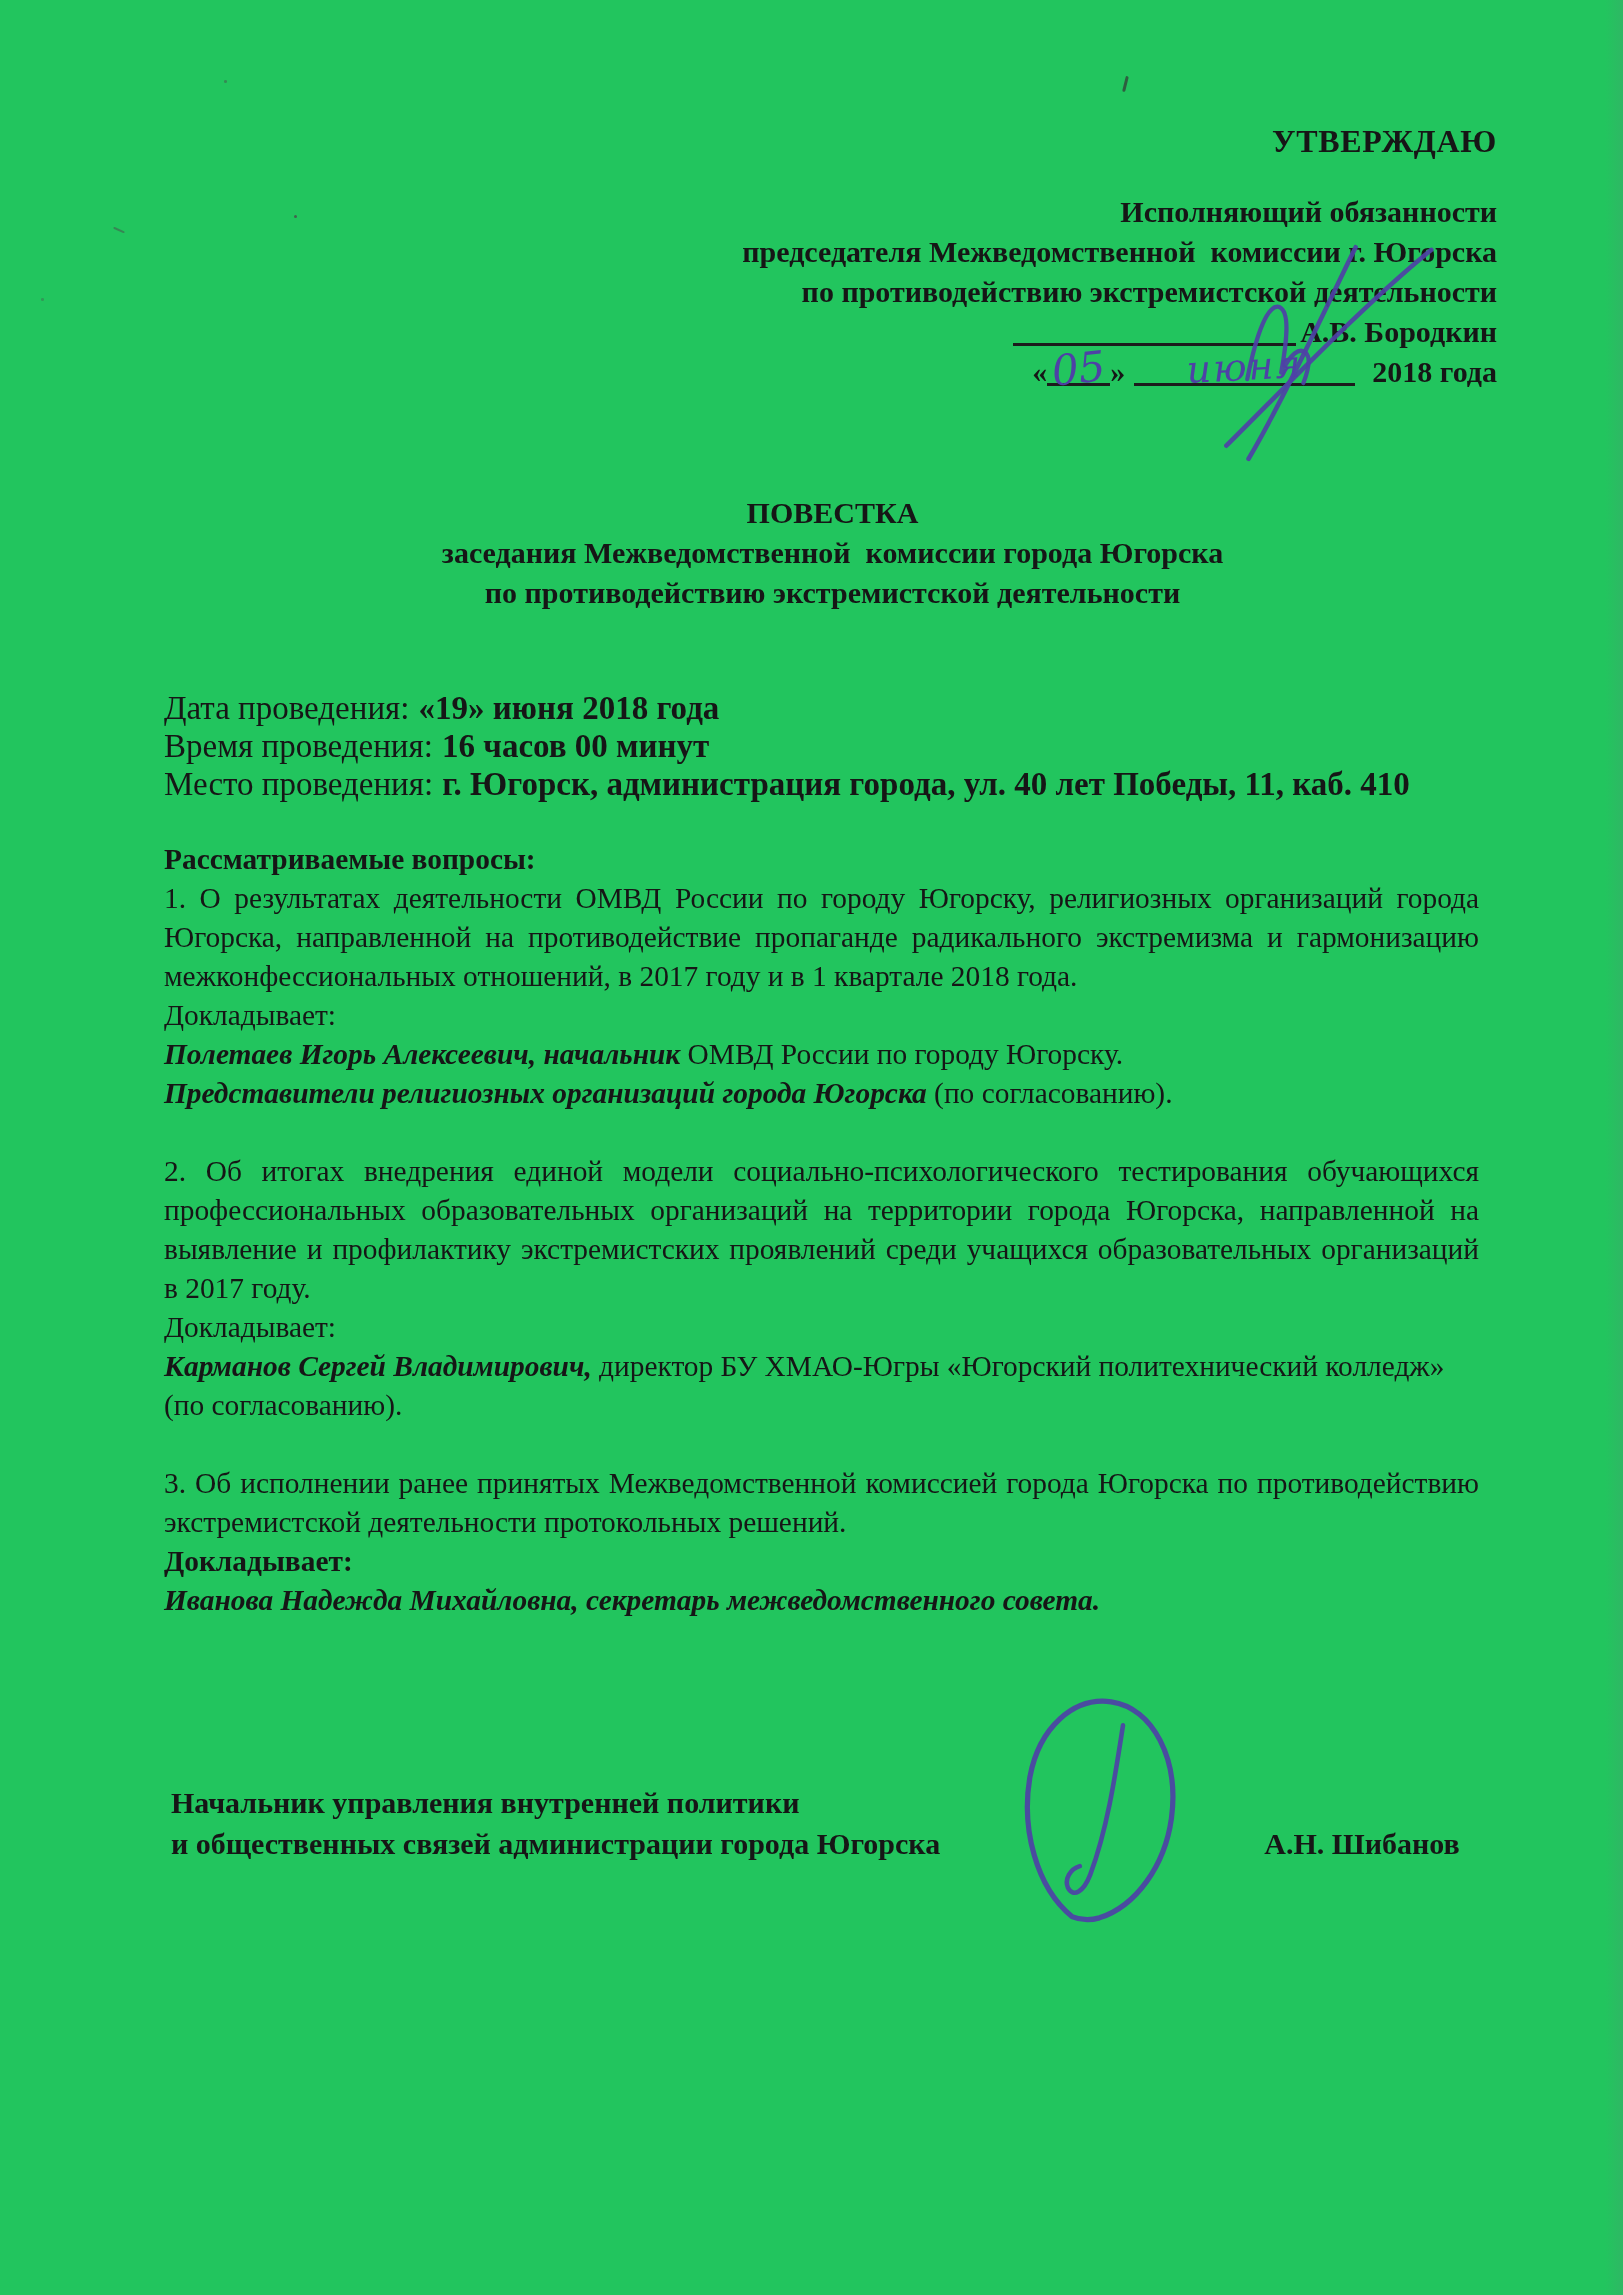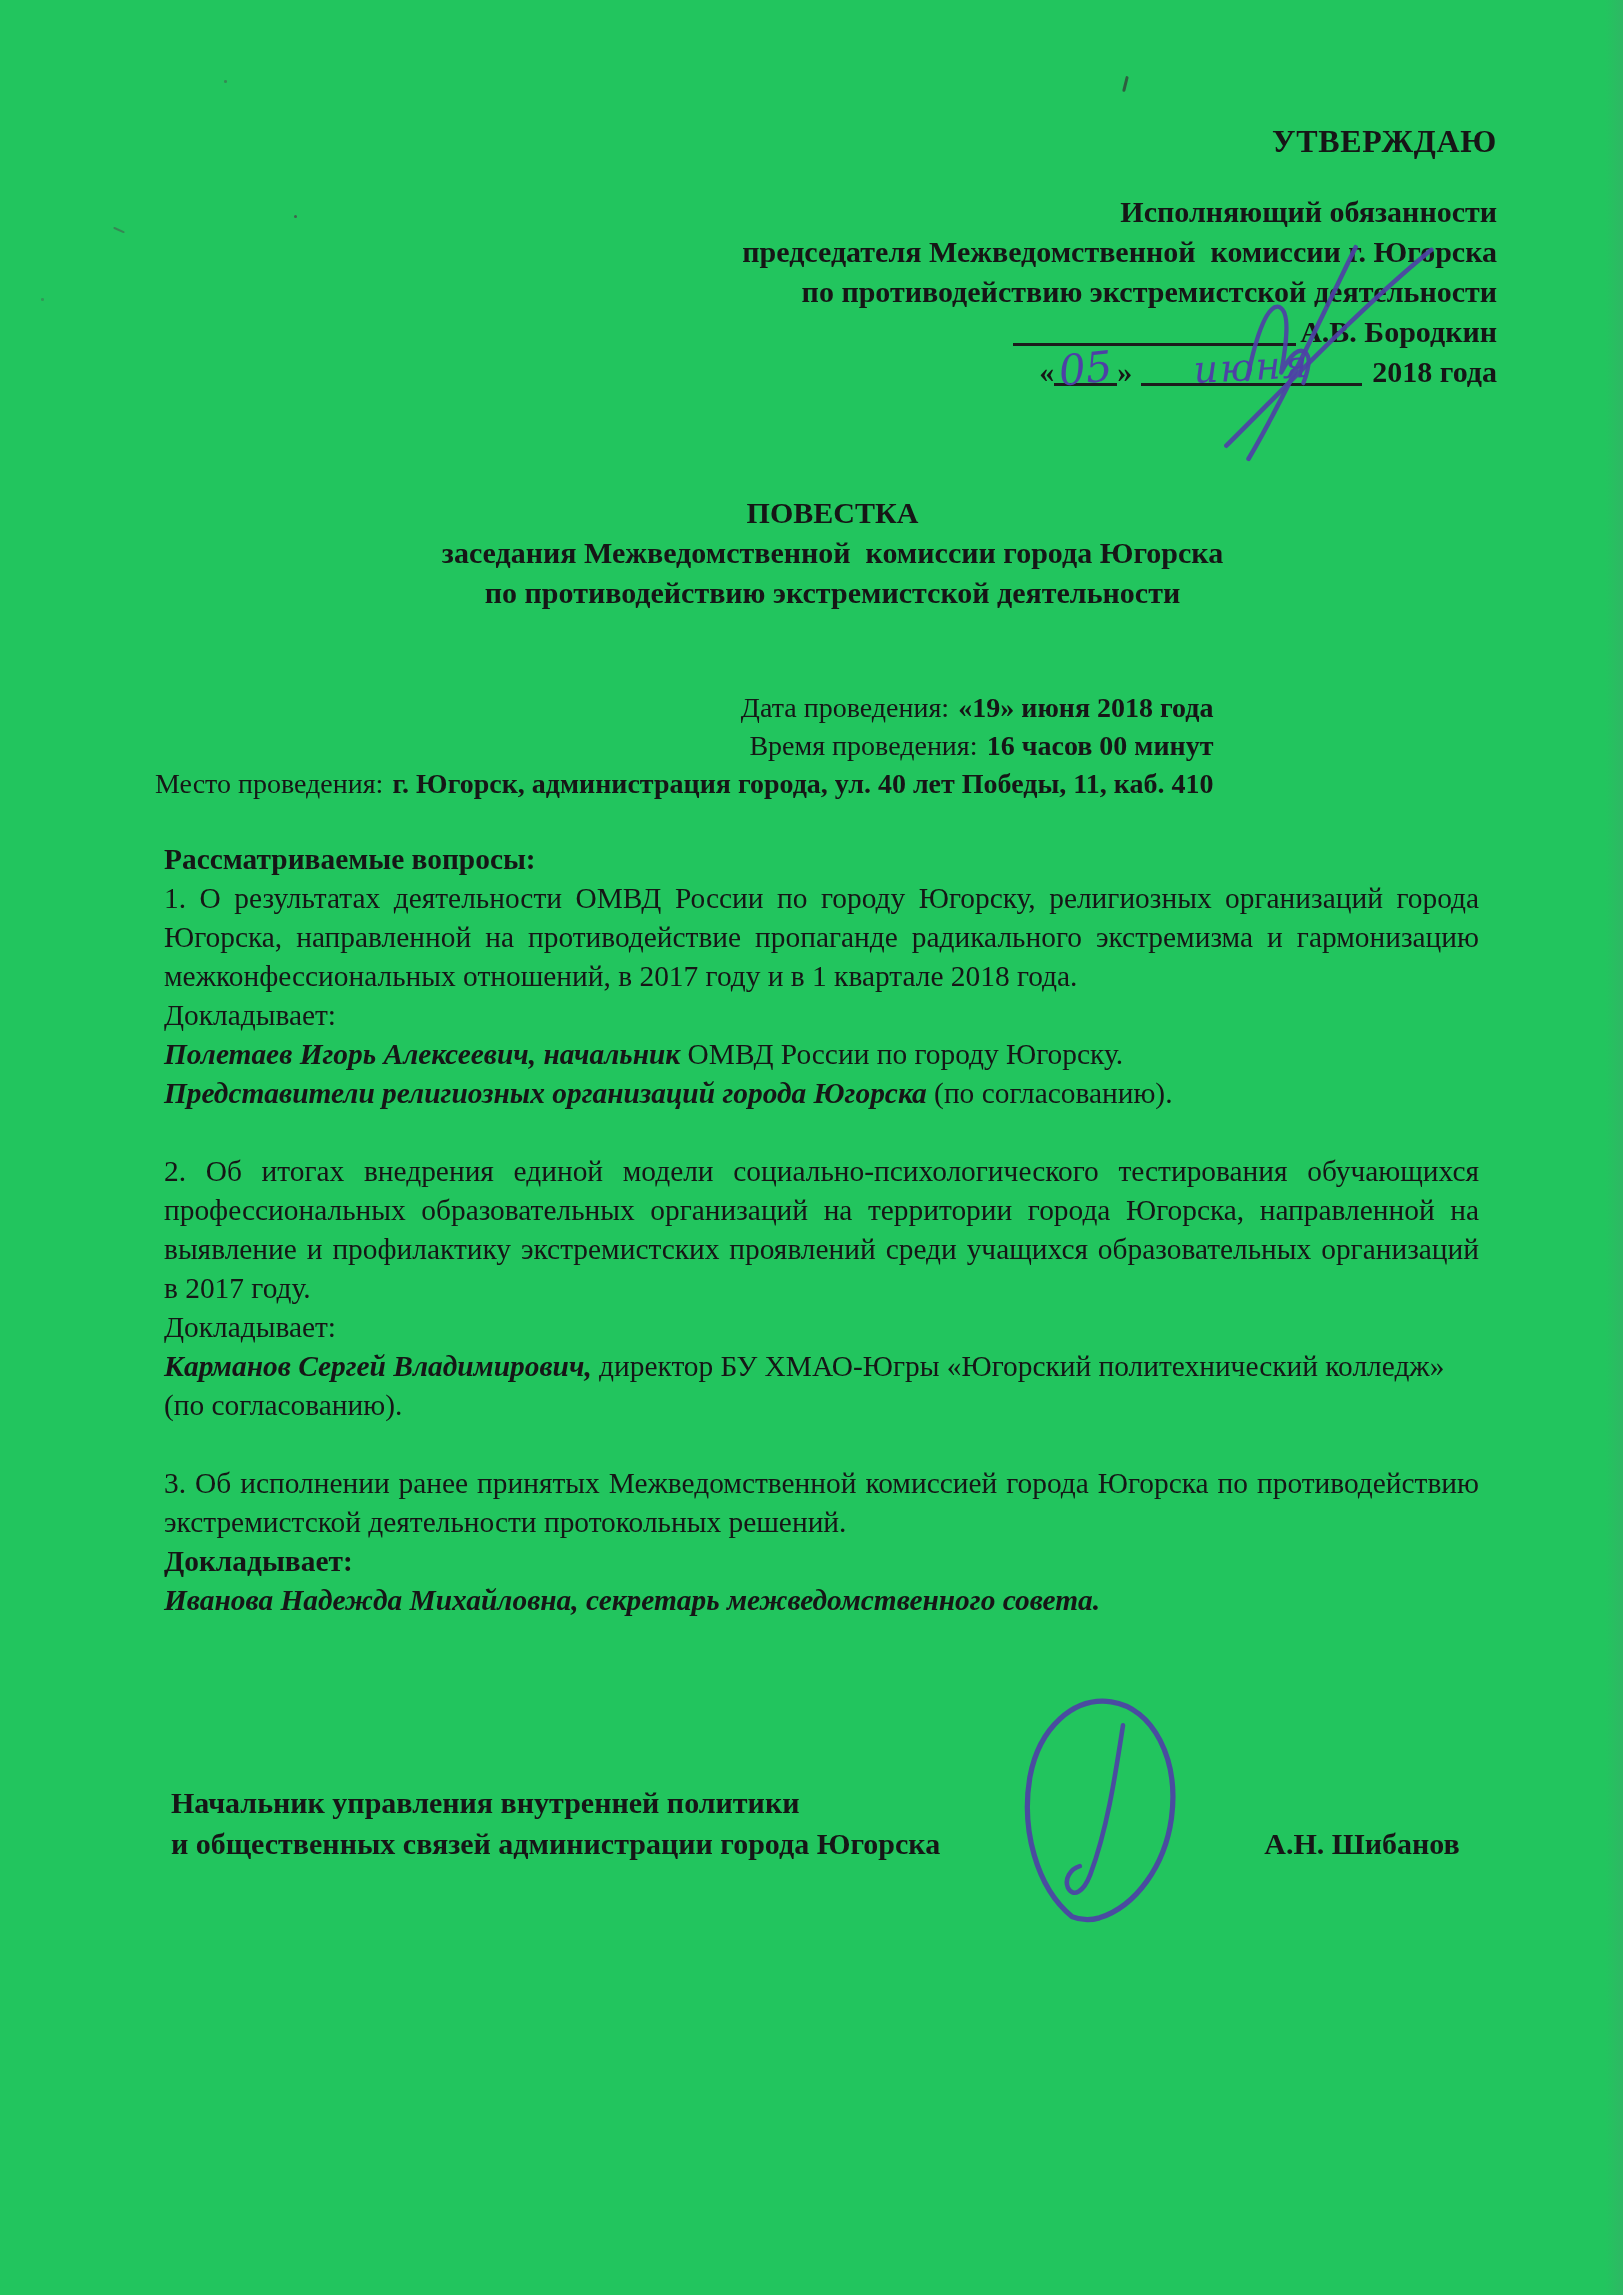--- a/index.html
+++ b/index.html
@@ -25,37 +25,37 @@
     text-align:right;font-weight:700;font-size:30px;line-height:40px;
   }
   .approval-heading{font-size:32px;letter-spacing:0.7px;margin-bottom:31px;}
   .blank-line{
     display:inline-block;border-bottom:3.3px solid #1c1c1c;
     position:relative;top:3.9px;height:26px;vertical-align:baseline;
   }
   .sig-line{width:283px;margin-right:3.9px;}
   .day-line{width:63px;text-align:center;}
   .month-line{width:221px;margin-left:9.2px;text-align:center;}
-  .year{margin-left:10px;}
+  .year{margin-left:17px;}
   .hand{
     position:absolute;left:0;right:0;bottom:-3.9px;
     color:#4e41a6;font-style:italic;font-weight:400;
     font-family:"DejaVu Serif",serif;
   }
   .hand-day{font-size:42px;bottom:-6.5px;transform:rotate(-6deg);}
   .hand-month{font-size:38px;transform:rotate(-3deg);letter-spacing:2px;}
 
   
   .title{
     position:absolute;top:493px;left:175px;width:1315px;
     text-align:center;font-weight:700;font-size:30px;line-height:40px;
   }
 
   
-  .meeting{position:absolute;top:689px;left:155px;font-size:28px;line-height:38px;text-align:right;}
+  .meeting{position:absolute;top:689px;left:164px;font-size:33px;line-height:38px;}
   .m-value{font-weight:700;margin-left:9.2px;}
 
   
   .agenda{position:absolute;top:840px;left:164px;width:1315px;font-size:29.4px;line-height:39px;}
   .agenda p{margin:0;}
   .agenda-heading{font-weight:700;}
   .item-text{text-align:justify;text-align-last:left;}
   .spacer{height:39px;}
   .b{font-weight:700;font-style:italic;}
   .item-3 .speaker-label,.item-3 .speaker{font-weight:700;}

